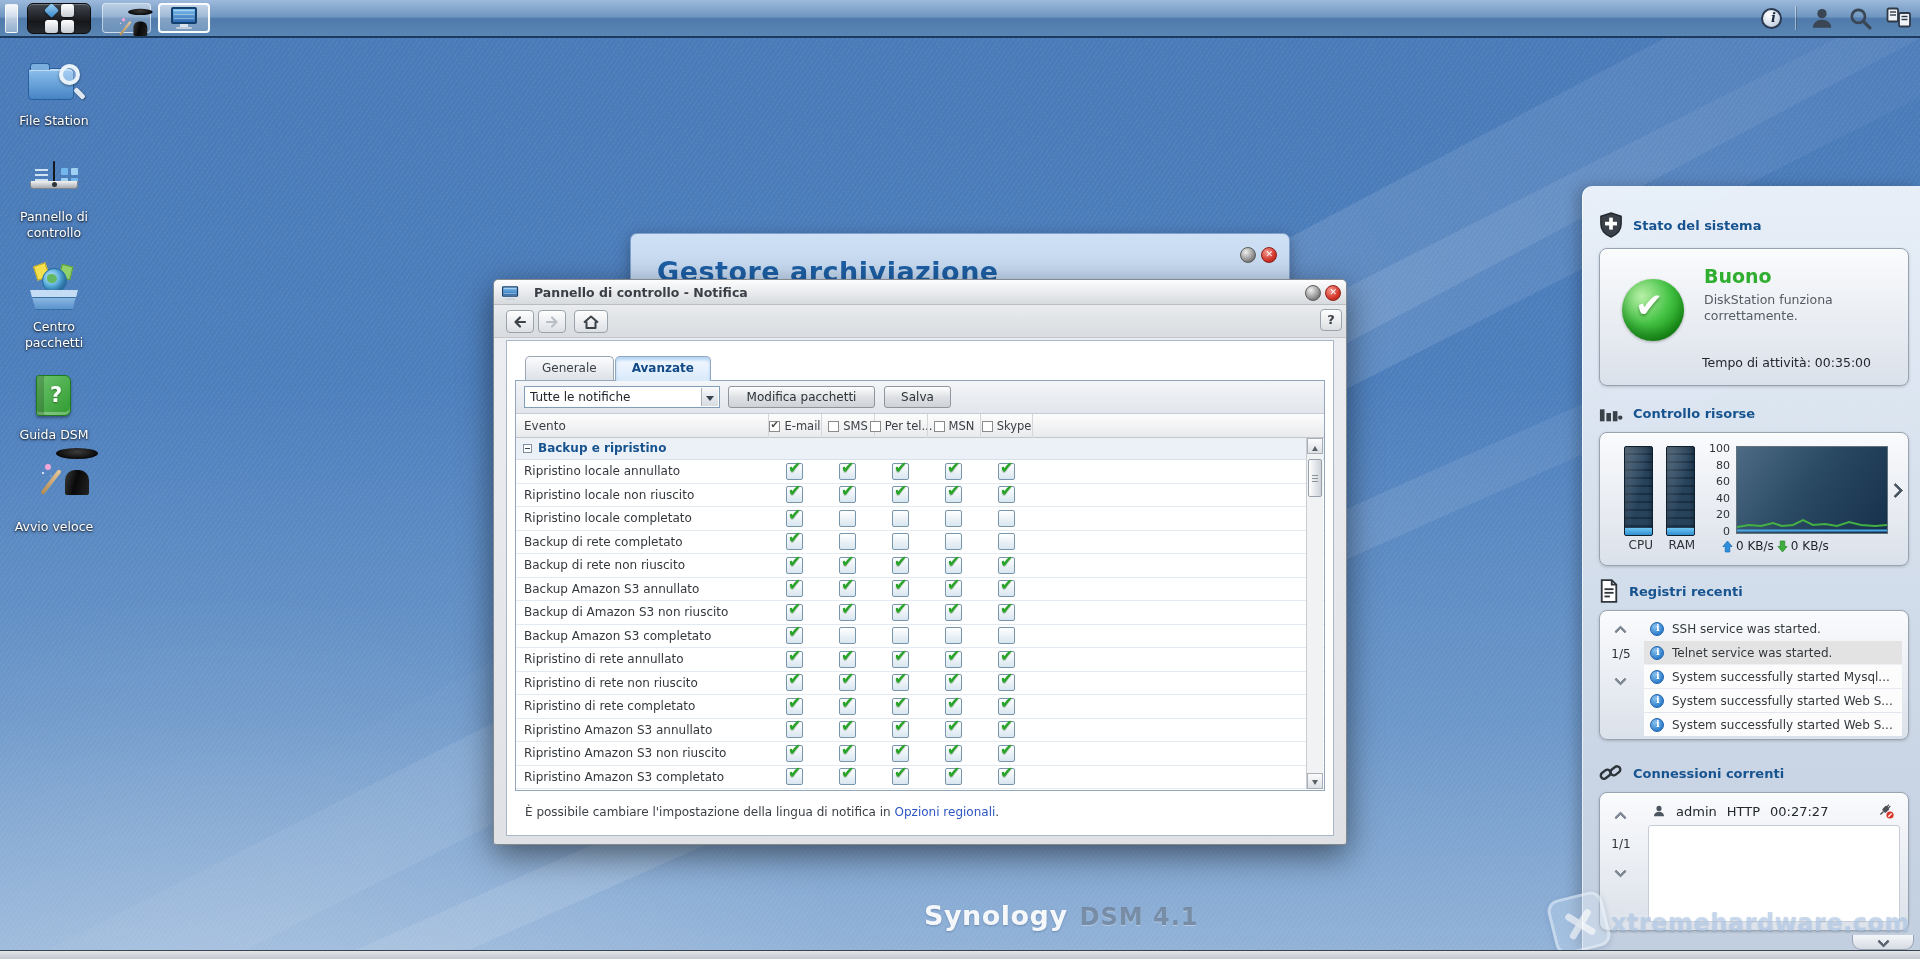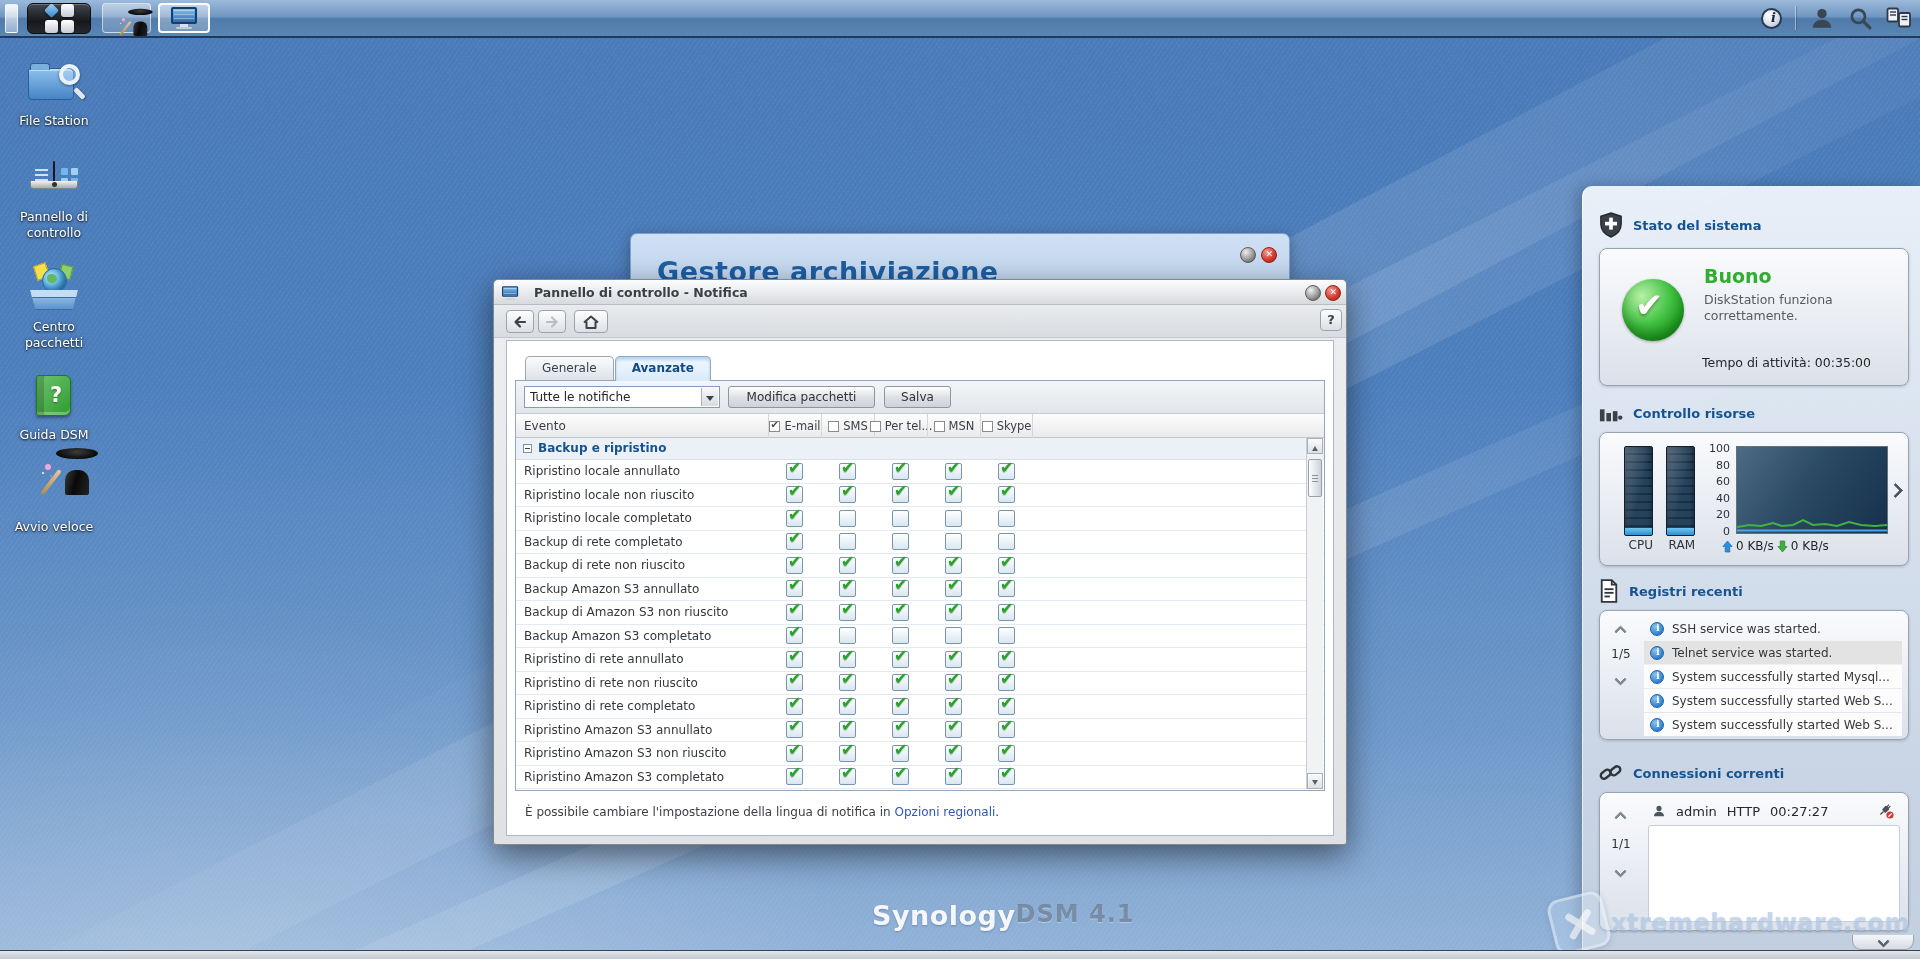--- a/index.html
+++ b/index.html
@@ -267,21 +267,21 @@
     font-size:13px;color:#23282e;}
   .conn-list{position:absolute;left:48px;right:8px;top:32px;bottom:8px;background:#fff;
     border:1px solid #c6cdd6;border-radius:3px;}
   .disc{margin-left:auto;cursor:pointer;}
   .collapse-tab{position:absolute;right:6px;bottom:0px;width:62px;height:15px;cursor:pointer;
     background:linear-gradient(180deg,#f4f6f9,#d6dce4);border:1px solid #9aa4b2;border-top:none;
     border-radius:0 0 9px 9px;}
   .collapse-tab .pchev{left:26px;top:2px;border-color:#5a6470;}
 
   
-  .wm-syno{position:absolute;left:872px;top:900px;display:flex;align-items:flex-start;z-index:4;}
+  .wm-syno{position:absolute;left:924px;top:900px;display:flex;align-items:flex-end;gap:12px;z-index:4;}
   .wm-brand{font-size:27px;font-weight:bold;color:rgba(255,255,255,.93);letter-spacing:.5px;
     text-shadow:0 1px 2px rgba(40,70,110,.35);}
   .wm-ver{font-size:24px;font-weight:bold;color:rgba(105,125,150,.8);letter-spacing:1px;
     text-shadow:0 1px 1px rgba(255,255,255,.35);}
   .wm-xh{position:absolute;right:10px;bottom:8px;display:flex;align-items:center;gap:4px;z-index:50;opacity:.75;
     pointer-events:none;}
   .wm-xh-logo{width:56px;height:56px;border-radius:12px;transform:rotate(-14deg);position:relative;
     background:rgba(205,222,242,.45);border:3px solid rgba(240,246,252,.65);box-shadow:0 2px 6px rgba(60,90,130,.3);}
   .wm-xh-logo::before,.wm-xh-logo::after{content:"";position:absolute;left:9px;top:23px;width:34px;height:7px;
     border-radius:4px;background:rgba(255,255,255,.85);}

